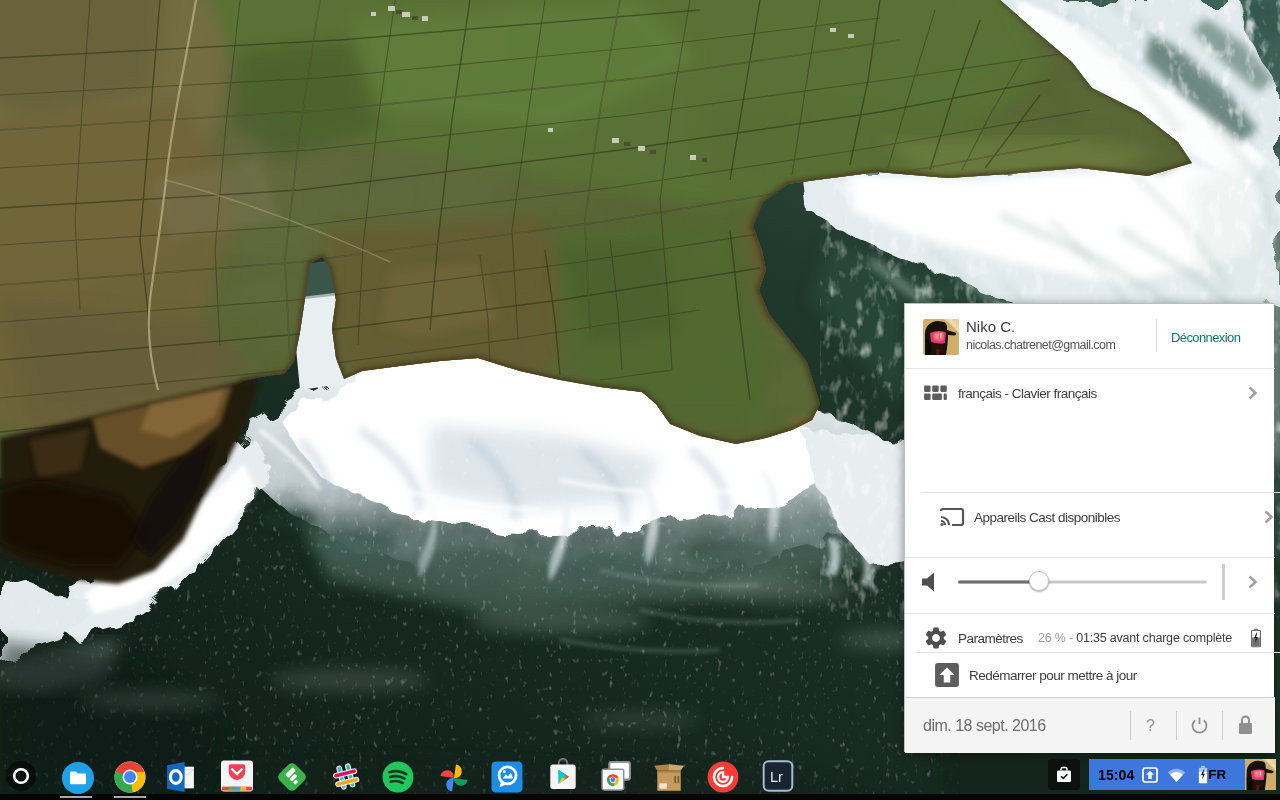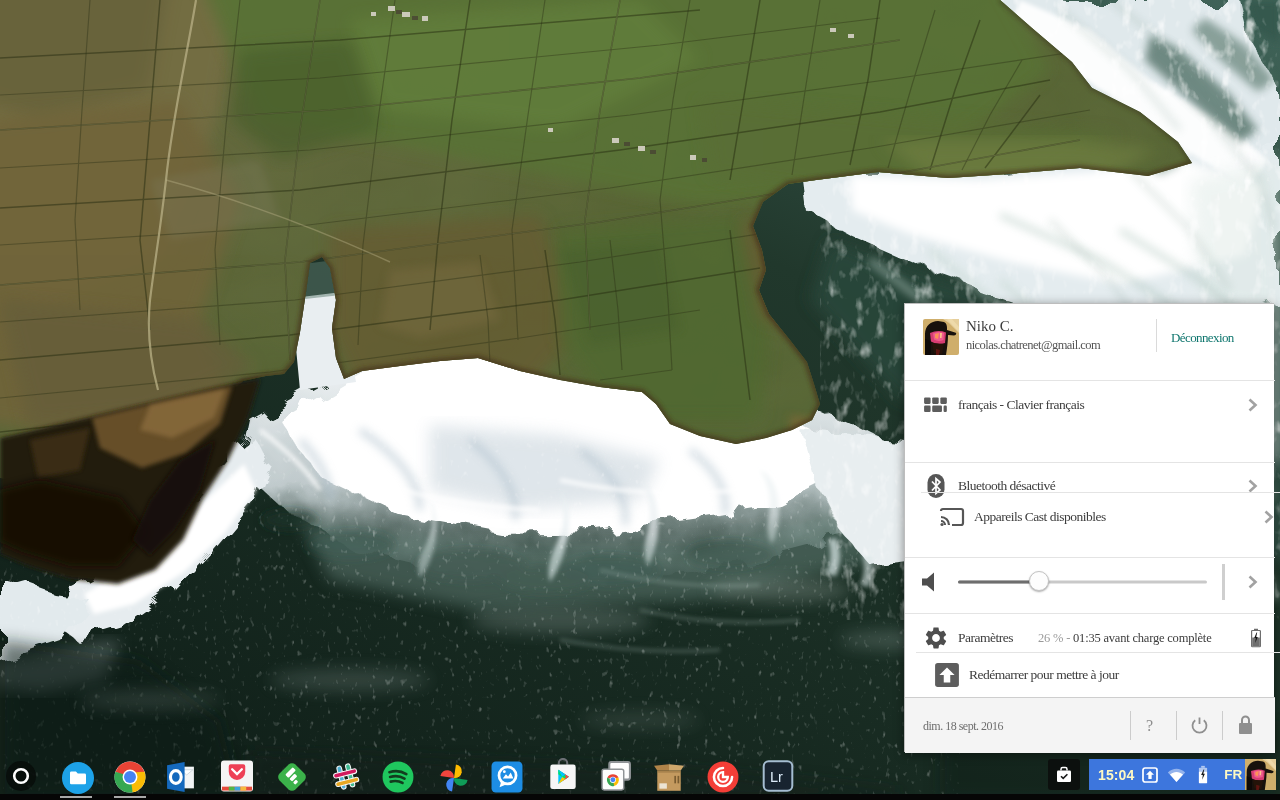--- a/index.html
+++ b/index.html
@@ -1,26 +1,26 @@
 <!DOCTYPE html>
 <html><head>
 <meta charset="utf-8">
 <style>
 html,body{margin:0;padding:0;width:1280px;height:800px;overflow:hidden;background:#15251c;font-family:"Liberation Sans",sans-serif;}
 #wall{position:absolute;left:0;top:0;width:1280px;height:800px;}
-#panel{position:absolute;left:904px;top:303px;width:370px;height:449px;background:#fff;box-shadow:0 2px 10px rgba(0,0,0,.45);border:1px solid #bdbdbd;border-right:none;box-sizing:border-box;font-family:Liberation Serif, serif;color:#3c3c3c;}
+#panel{position:absolute;left:904px;top:303px;width:370px;height:449px;background:#fff;box-shadow:0 2px 10px rgba(0,0,0,.45);border:1px solid #bdbdbd;border-right:none;box-sizing:border-box;font-family:Liberation Sans, sans-serif;color:#3c3c3c;}
 .row{position:absolute;left:0;width:370px;border-top:1px solid #e4e4e4;box-sizing:border-box;}
 .ricon{position:absolute;left:18px;top:50%;transform:translateY(-50%);width:26px;height:26px;display:flex;align-items:center;justify-content:center;}
 .rtext{position:absolute;left:53px;top:50%;transform:translateY(-50%);font-size:13.5px;letter-spacing:-0.5px;color:#3d3d3d;white-space:nowrap;}
 .chev{position:absolute;right:16px;top:50%;transform:translateY(-50%);width:14px;height:14px;}
 #shelfline{position:absolute;left:0;top:794px;width:1280px;height:6px;background:#060606;}
 .ind{position:absolute;top:796px;height:2px;background:#a8a8a8;}
 .app{position:absolute;top:760px;width:32px;height:32px;}
 #darksq{position:absolute;left:1048px;top:759px;width:32px;height:31px;background:rgba(10,10,10,.78);border-radius:3px;display:flex;align-items:center;justify-content:center;}
-#bluebar{position:absolute;left:1089px;top:759px;width:156px;height:31px;background:#3d76dd;display:flex;align-items:center;color:#fef9c3;}
+#bluebar{position:absolute;left:1089px;top:759px;width:156px;height:31px;background:#3d76dd;display:flex;align-items:center;color:#000000;}
 #avatar{position:absolute;left:1245px;top:759px;width:31px;height:31px;overflow:hidden;}
 </style>
 </head>
 <body>
 <svg id="wall" viewBox="0 0 1280 800" preserveAspectRatio="none" xmlns="http://www.w3.org/2000/svg">
 <defs>
 <linearGradient id="og" x1="1" y1="0" x2="0.25" y2="1">
 <stop offset="0" stop-color="#41655a"></stop>
         <stop offset=".4" stop-color="#21382c"></stop>
         <stop offset="1" stop-color="#11211a"></stop>
@@ -311,44 +311,34 @@
       <path d="M12,15 L16,14 L15,20 L12,19 Z" fill="#ff9a4e" opacity=".85"></path>
       <path d="M17,14 L19,14 L18.5,19 L17,19 Z" fill="#ffd98a" opacity=".8"></path>
       <path d="M9,24 L21,25 L19,35 L11,34 Z" fill="#241309"></path>
       <path d="M13,30 L17,31 L16,36 L13,36 Z" fill="#5c1410"></path>
     </svg>
   <div style="position:absolute;left:61px;top:14px;font-size:15px;color:#3c3c3c;">Niko C.</div>
   <div style="position:absolute;left:61px;top:34px;font-size:12.5px;letter-spacing:-0.55px;color:#555;">nicolas.chatrenet@gmail.com</div>
   <div style="position:absolute;left:251px;top:15px;width:1px;height:33px;background:#dadada;"></div>
   <div style="position:absolute;left:266px;top:26px;font-size:13px;letter-spacing:-0.6px;color:#0f766e;">Déconnexion</div>
 
-  <div class="row" style="top:76px;height:48px;padding-left:16px;">
+  <div class="row" style="top:64px;height:48px;padding-left:16px;">
     <svg class="ricon" width="24" height="24" viewBox="0 0 24 24" fill="#5d5d5d">
         <rect x="1" y="5" width="6" height="6" rx="1"></rect>
         <rect x="8.5" y="5" width="6" height="6" rx="1"></rect>
         <rect x="16" y="5" width="6" height="6" rx="1"></rect>
         <rect x="1" y="12.5" width="6" height="6" rx="1"></rect>
         <rect x="8.5" y="12.5" width="9" height="6" rx="1"></rect>
         <rect x="19" y="12.5" width="3" height="6" rx="1"></rect>
       </svg>
     <div class="rtext">français - Clavier français</div>
     <svg class="chev" viewBox="0 0 14 14" fill="none">
         <path d="M4.5,1.5 L10.5,7 L4.5,12.5" stroke="#a2a2a2" stroke-width="2.6"></path>
       </svg>
   </div>
-  <div class="row" style="top:158px;height:46px;">
-    <svg class="ricon" width="22" height="26" viewBox="0 0 22 26">
-        <rect x="2.5" y="1" width="17" height="24" rx="8.5" fill="#565656"></rect>
-        <path d="M7,8.5 L15,17 L11,20.5 L11,5.5 L15,9 L7,17.5" stroke="#fff" stroke-width="1.7" fill="none"></path>
-      </svg>
-    <div class="rtext">Bluetooth désactivé</div>
-    <svg class="chev" viewBox="0 0 14 14" fill="none">
-        <path d="M4.5,1.5 L10.5,7 L4.5,12.5" stroke="#a2a2a2" stroke-width="2.6"></path>
-      </svg>
-  </div>
   <div class="row" style="top:188px;height:49px;margin-left:16px;">
     <svg class="ricon" width="26" height="22" viewBox="0 0 26 22">
         <path d="M2,5 a2,2 0 0,1 2,-2 L22,3 a2,2 0 0,1 2,2 L24,17 a2,2 0 0,1 -2,2 L13,19" stroke="#565656" stroke-width="2.2" fill="none"></path>
         <path d="M2,11 a8,8 0 0,1 8,8 M2,15 a4,4 0 0,1 4,4" stroke="#565656" stroke-width="2.2" fill="none"></path>
         <circle cx="3" cy="18.5" r="1.6" fill="#565656"></circle>
       </svg>
     <div class="rtext">Appareils Cast disponibles</div>
     <svg class="chev" viewBox="0 0 14 14" fill="none">
         <path d="M4.5,1.5 L10.5,7 L4.5,12.5" stroke="#a2a2a2" stroke-width="2.6"></path>
       </svg>
@@ -379,21 +369,21 @@
       </svg>
   </div>
   <div class="row" style="top:348px;height:45px;margin-left:11px;">
     <svg class="ricon" width="24" height="24" viewBox="0 0 24 24">
         <rect x="1" y="1" width="22" height="22" rx="2.5" fill="#5d5d5d"></rect>
         <path d="M12,5 L19,12 L15,12 L15,19 L9,19 L9,12 L5,12 Z" fill="#fff"></path>
       </svg>
     <div class="rtext">Redémarrer pour mettre à jour</div>
   </div>
   <div style="position:absolute;left:0;top:393px;width:370px;height:56px;background:#f4f4f4;border-top:1px solid #cecece;box-sizing:border-box;">
-    <div style="position:absolute;left:18px;top:50%;transform:translateY(-50%);font-size:12px;letter-spacing:-0.5px;color:#6e6e6e;">dim. 18 sept. 2016</div>
+    <div style="position:absolute;left:18px;top:50%;transform:translateY(-50%);font-size:16px;letter-spacing:-0.5px;color:#6e6e6e;">dim. 18 sept. 2016</div>
     <div style="position:absolute;left:225px;top:13px;width:1px;height:29px;background:#cccccc;"></div>
     <div style="position:absolute;left:271px;top:13px;width:1px;height:29px;background:#cccccc;"></div>
     <div style="position:absolute;left:317px;top:13px;width:1px;height:29px;background:#cccccc;"></div>
     <div style="position:absolute;left:241px;top:50%;transform:translateY(-50%);font-size:16px;color:#8f8f8f;">?</div>
     <svg style="position:absolute;left:285px;top:18px" width="19" height="19" viewBox="0 0 19 19" fill="none" stroke="#8f8f8f" stroke-width="1.8">
         <path d="M5.2,4.2 a7,7 0 1,0 8.6,0"></path>
         <line x1="9.5" y1="1.5" x2="9.5" y2="8"></line>
       </svg>
     <svg style="position:absolute;left:333px;top:17px" width="15" height="20" viewBox="0 0 15 20">
         <rect x="1" y="8" width="13" height="11" rx="1" fill="#8f8f8f"></rect>
@@ -528,21 +518,21 @@
   <svg style="margin-left:9px" width="19" height="16" viewBox="0 0 22 18">
       <path d="M1,6 C7,0.5 15,0.5 21,6 L11,17 Z" fill="#fff" opacity=".45"></path>
       <path d="M3.5,8.5 C8,4.5 14,4.5 18.5,8.5 L11,17 Z" fill="#fff"></path>
     </svg>
   <svg style="margin-left:12px" width="10" height="19" viewBox="0 0 11 20">
       <rect x="3.5" y="0.5" width="4" height="2" fill="#fff" opacity=".6"></rect>
       <rect x="1" y="2.5" width="9" height="17" rx="1" fill="#fff" opacity=".6"></rect>
       <rect x="1" y="7" width="9" height="12.5" fill="#fff"></rect>
       <path d="M6.2,4.5 L3.4,10.5 L5.3,10.5 L4.6,15.8 L7.6,9.3 L5.8,9.3 L6.9,4.5 Z" fill="#15181c"></path>
     </svg>
-  <div style="font-size:13.5px;font-weight:bold;margin-left:16px;">FR</div>
+  <div style="font-size:13.5px;font-weight:bold;">FR</div>
 </div>
 <div id="avatar">
   <svg width="31" height="31" viewBox="0 0 36 36">
       <rect width="36" height="36" fill="#cfae6b"></rect>
       <path d="M20,0 L36,0 L36,14 L26,4 Z" fill="#e6cf9c"></path>
       <path d="M24,0 L29,0 L36,8 L36,13 Z" fill="#f0dcae" opacity=".8"></path>
       <path d="M2,36 L2,15 C2,7 8,2 15,2 L21,3 C23.5,4 24,6.5 24,9 L24,11 L32,13.5 C34,14 33.5,16 31,16.5 L25,16 C25,23 24,29 23,36 Z" fill="#17110c"></path>
       <path d="M2,20 L8,22 L8,36 L2,36 Z" fill="#0d0906"></path>
       <path d="M7,14 Q15,10.5 23,13.5 L22,24 Q14,26.5 8,22.5 Z" fill="#d63d72"></path>
       <path d="M10,14.5 Q16,12 21,14 L20.5,21 Q15,23 11,20.5 Z" fill="#ef5c8e"></path>

